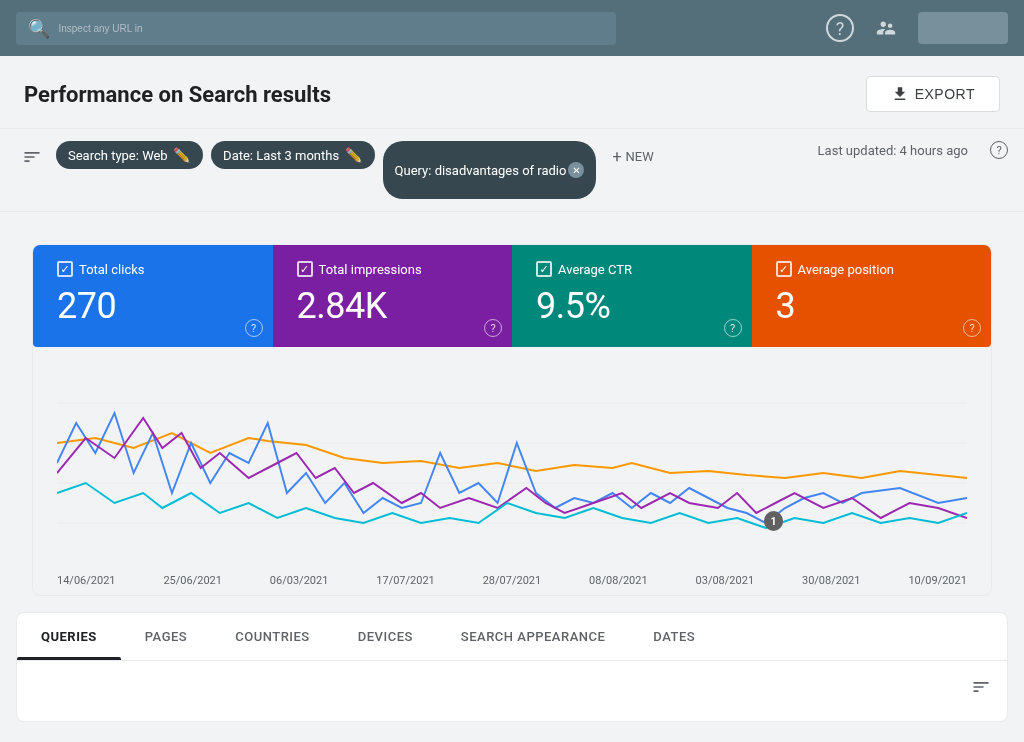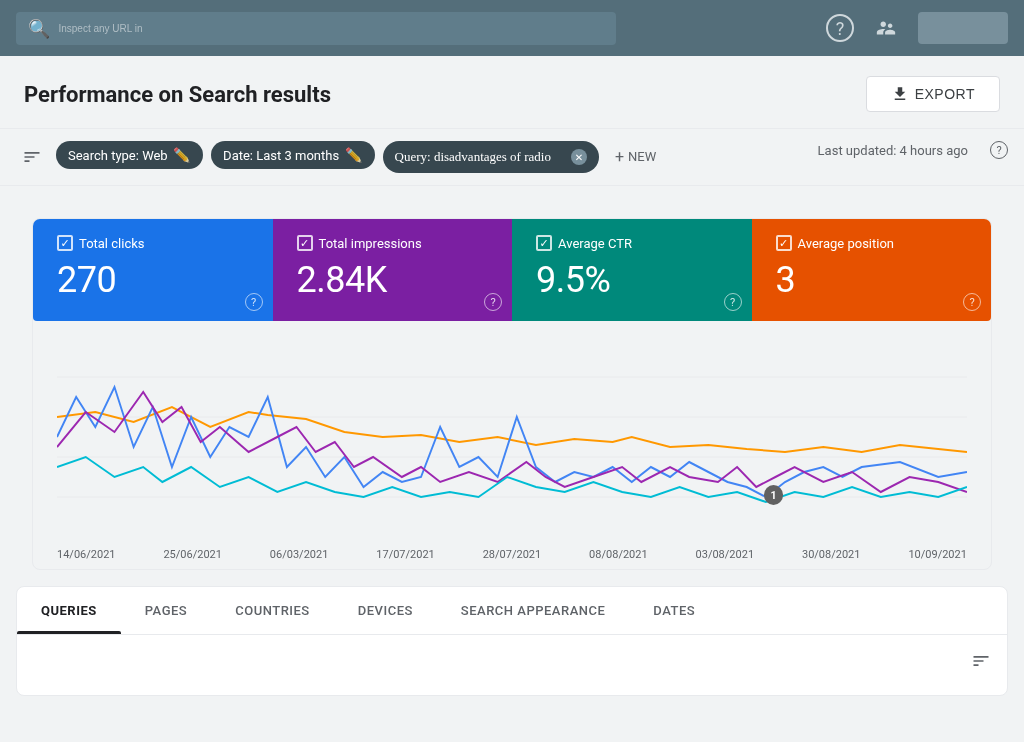--- a/index.html
+++ b/index.html
@@ -118,25 +118,24 @@
     .filter-chip .edit-icon {
       font-size: 14px;
       opacity: 0.8;
     }
     .filter-chip-close {
       display: flex;
       align-items: center;
       background: #37474f;
       color: #fff;
       border-radius: 20px;
-      padding: 8px 12px;
-      font-size: 13px;
-      gap: 20px;
-      cursor: pointer;
-      font-family: Liberation Serif, serif;
+      padding: 21px 12px;
+      font-size: 13px;
+      gap: 2px;
+      cursor: pointer;
     }
     .chip-x {
       width: 16px;
       height: 16px;
       background: #78909c;
       border-radius: 50%;
       display: flex;
       align-items: center;
       justify-content: center;
       font-size: 10px;

